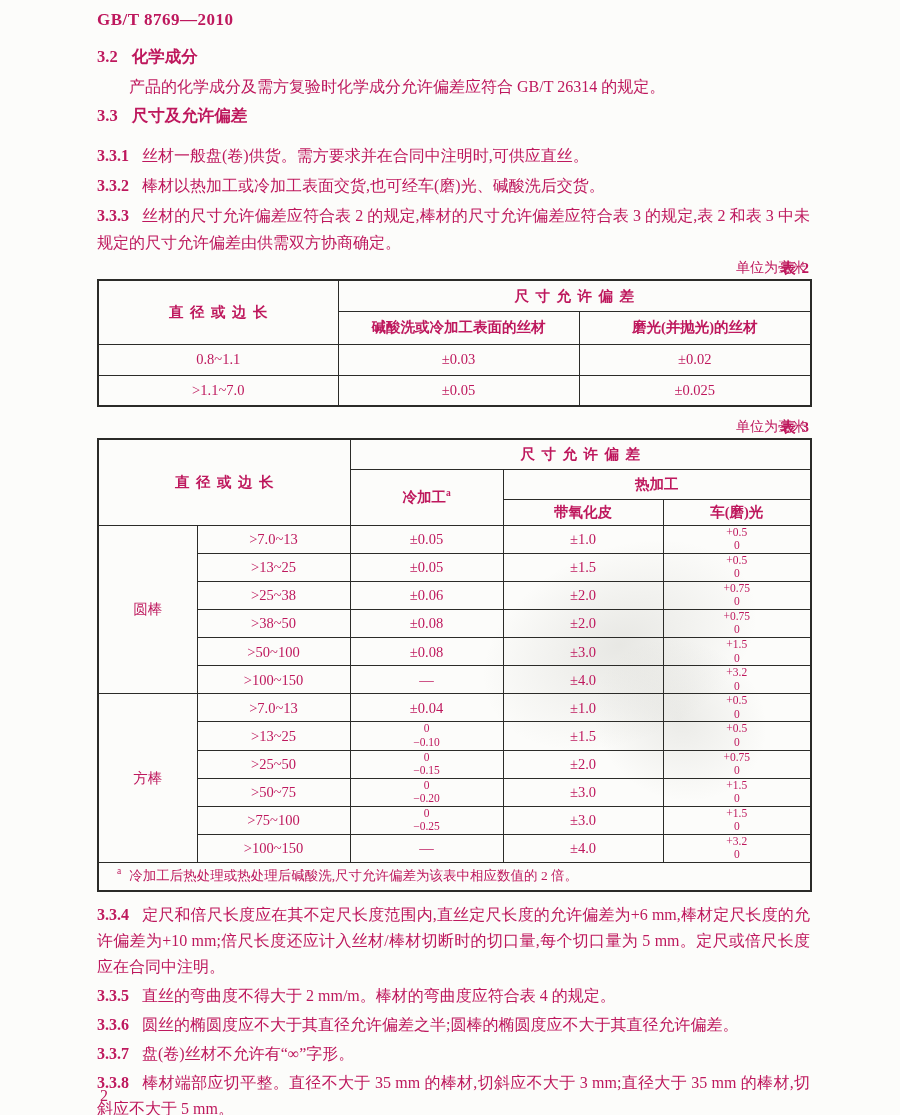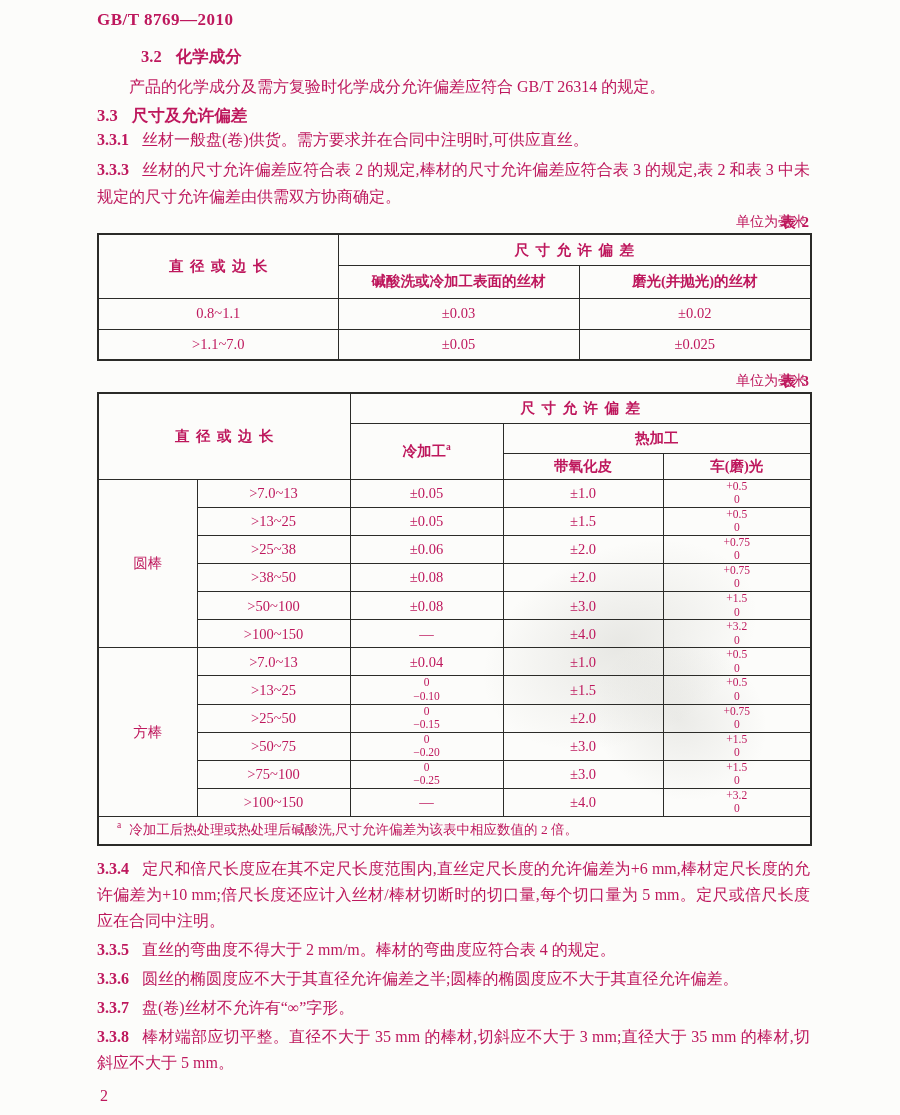--- a/index.html
+++ b/index.html
@@ -10,27 +10,27 @@
     background:#fcfcfa;
     overflow:hidden;
     font-family:"Liberation Serif","DejaVu Serif",serif;
     color:#be185d;
     padding-left:12px;
   }
   .content{position:absolute;left:97px;top:10px;width:713px;}
   .doc-header{font-size:17px;font-weight:700;letter-spacing:.5px;line-height:20px;}
   .sec-heading{font-weight:700;font-size:16.5px;line-height:21px;}
   .sec-heading .num{margin-right:14px;}
-  .h32{margin-top:16px;margin-left:44px;}
+  .h32{margin-top:16px;}
   .h33{margin-top:6px;}
   p{margin:0;}
   .body-indent{margin-top:8px;font-size:16px;line-height:24px;text-indent:2em;text-align:justify;}
   .clause{font-size:16px;line-height:27px;text-align:justify;margin-top:3px;}
   .clause .cnum{font-weight:700;margin-right:13px;white-space:nowrap;}
-  .c331{margin-top:0;}
+  .c331{margin-top:16px;}
   .c334{margin-top:10px;line-height:26px;}
   .c-after{line-height:26px;}
   .tbl-caption{position:relative;text-align:right;font-size:15px;line-height:18px;font-family:Liberation Serif, serif;}
   .tbl-caption .cap-title{font-weight:700;letter-spacing:1px;}
   .tbl-caption .cap-unit{position:absolute;right:4px;top:0;font-size:14px;font-weight:400;letter-spacing:0;}
   .cap2{margin-top:3px;}
   .cap3{margin-top:11px;}
   table{border-collapse:collapse;width:713px;table-layout:fixed;margin-top:2px;}
   table,th,td{border:1px solid #2b2b28;}
   table{border-width:2px;}
@@ -69,20 +69,21 @@
     <div class="sec-heading h32">
       <span class="num">3.2</span><span class="ttl">化学成分</span>
     </div>
     <p class="body-indent">产品的化学成分及需方复验时化学成分允许偏差应符合 GB/T 26314 的规定。</p>
 
     <div class="sec-heading h33">
       <span class="num">3.3</span><span class="ttl">尺寸及允许偏差</span>
     </div>
 
     <p class="clause c331"><span class="cnum">3.3.1</span><span>丝材一般盘(卷)供货。需方要求并在合同中注明时,可供应直丝。</span></p>
+    <p class="clause"><span class="cnum">3.3.2</span><span>棒材以热加工或冷加工表面交货,也可经车(磨)光、碱酸洗后交货。</span></p>
     <p class="clause"><span class="cnum">3.3.3</span><span>丝材的尺寸允许偏差应符合表 2 的规定,棒材的尺寸允许偏差应符合表 3 的规定,表 2 和表 3 中未规定的尺寸允许偏差由供需双方协商确定。</span></p>
 
     <div class="tbl-caption cap2">
       <span class="cap-title">表 2</span>
       <span class="cap-unit">单位为毫米</span>
     </div>
 
     <table class="t2">
       <colgroup>
           <col style="width:240px">

